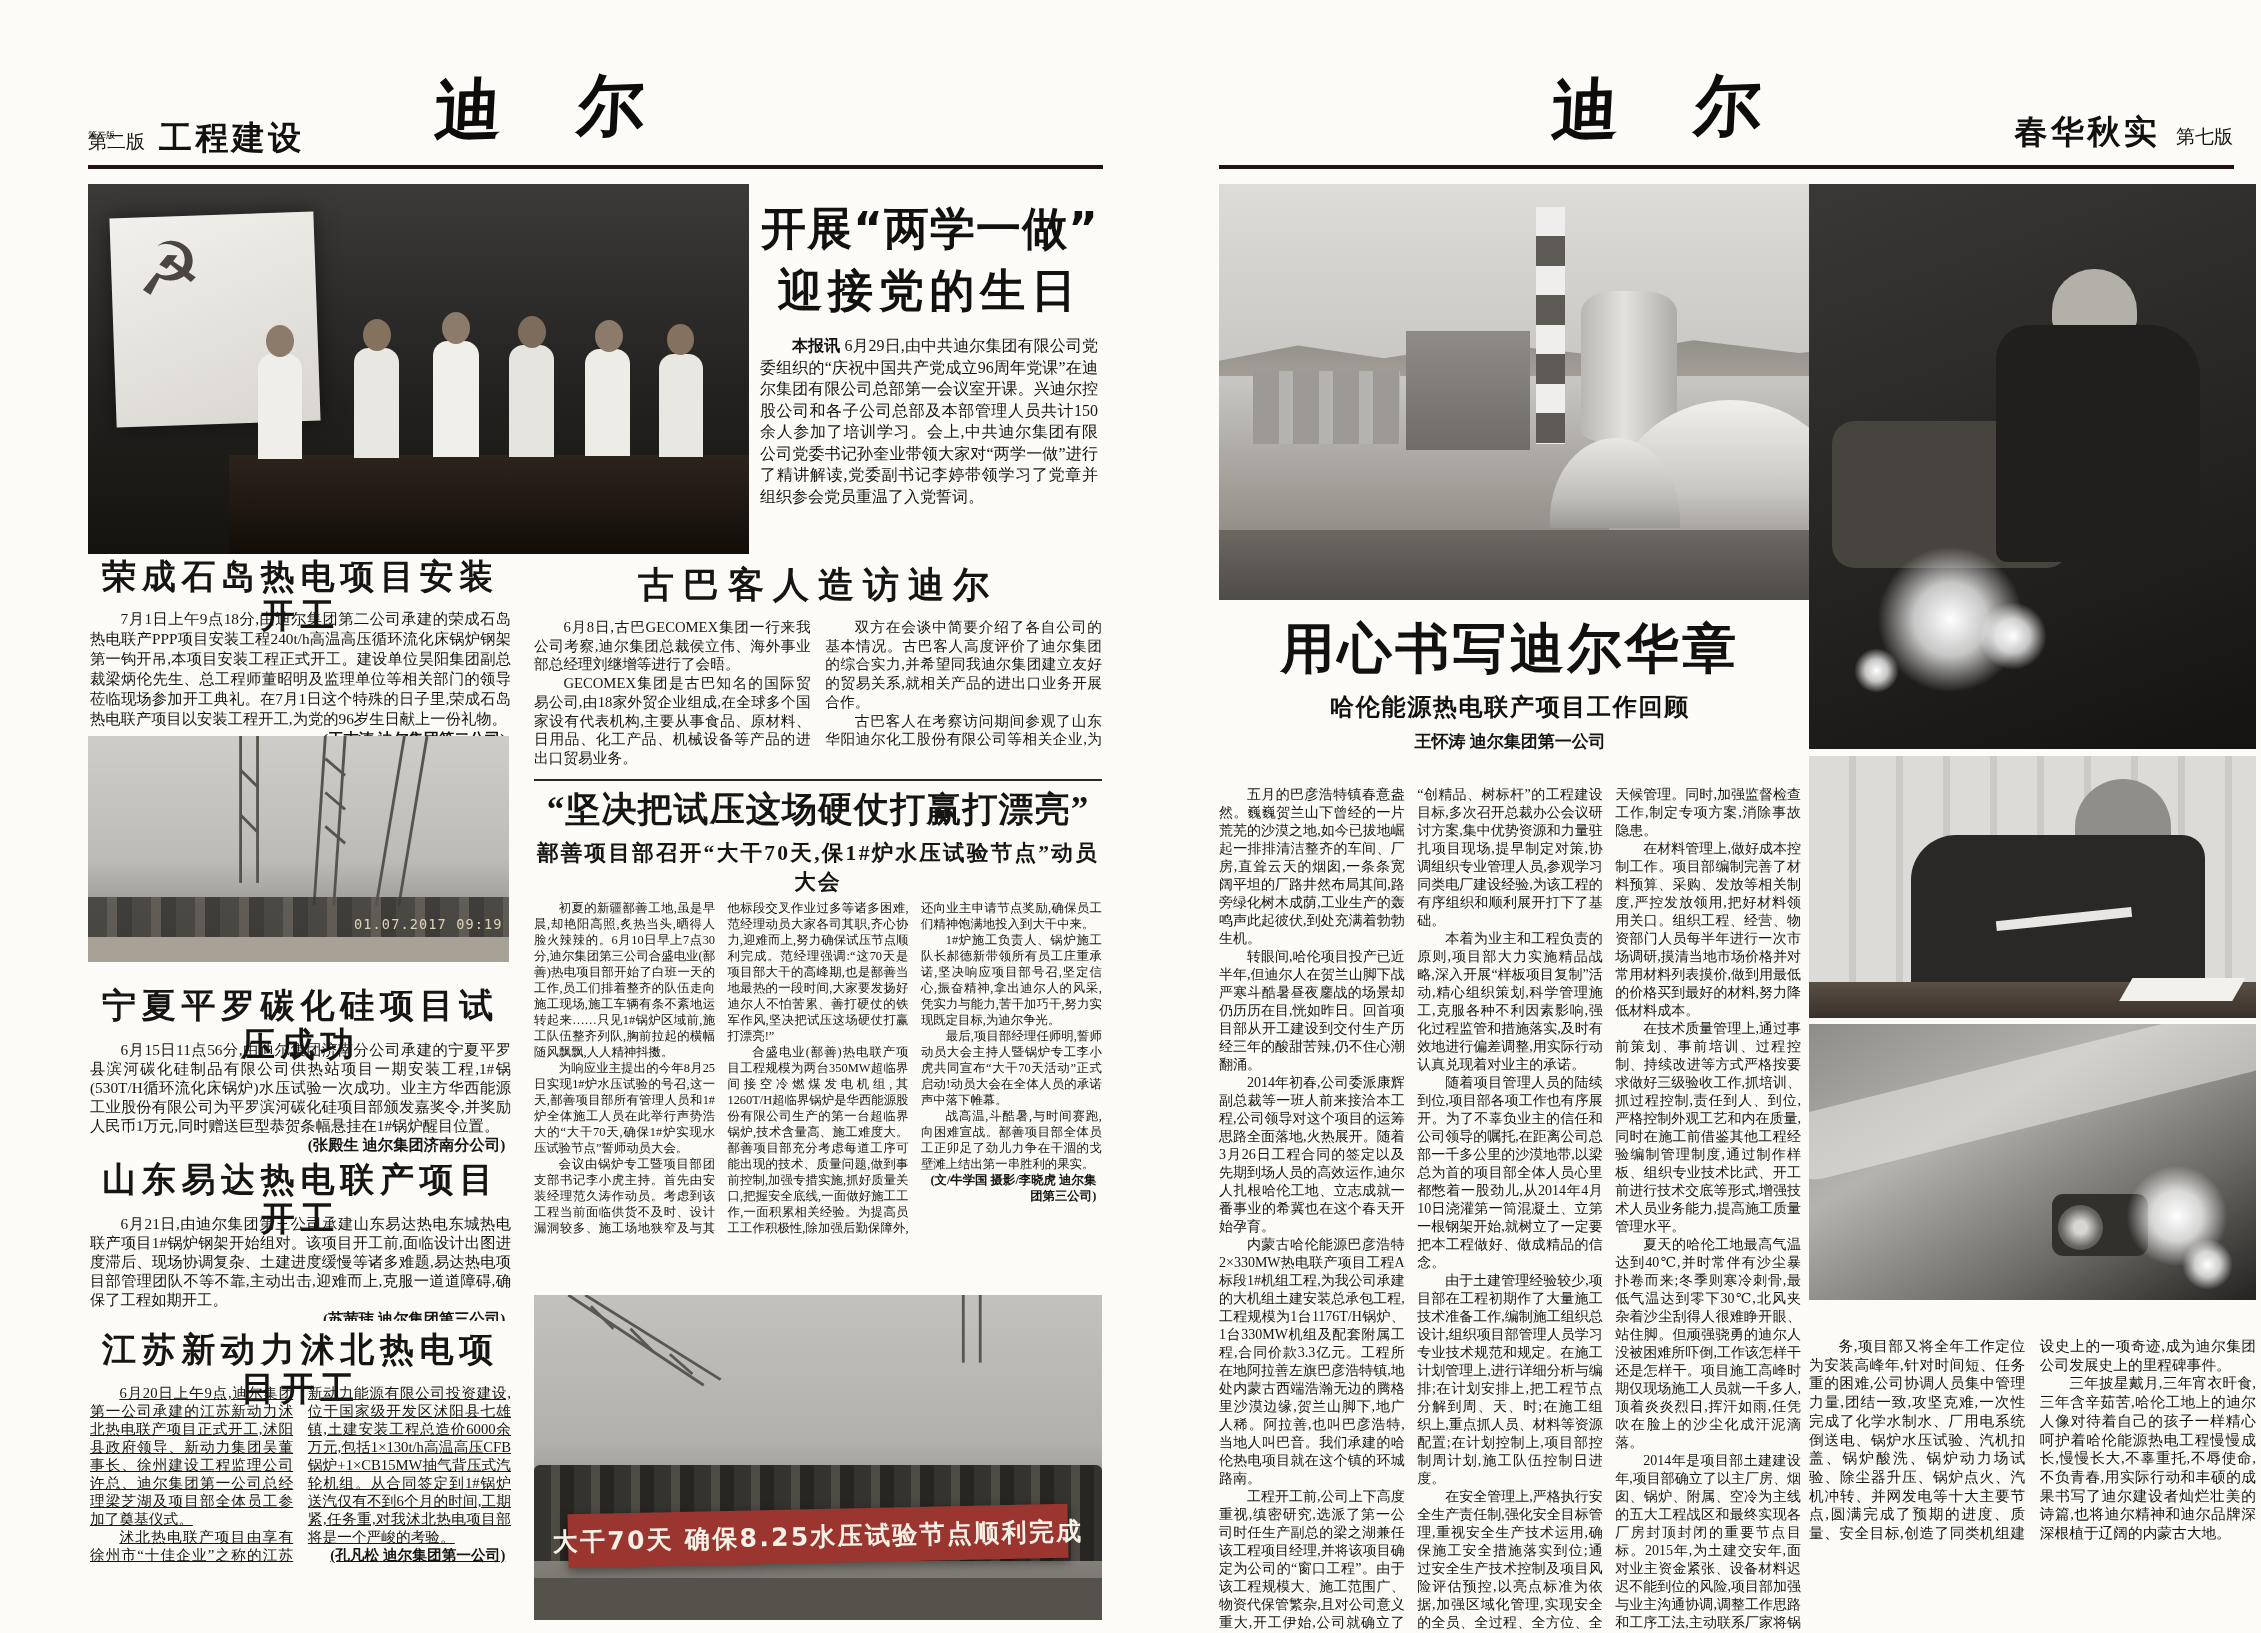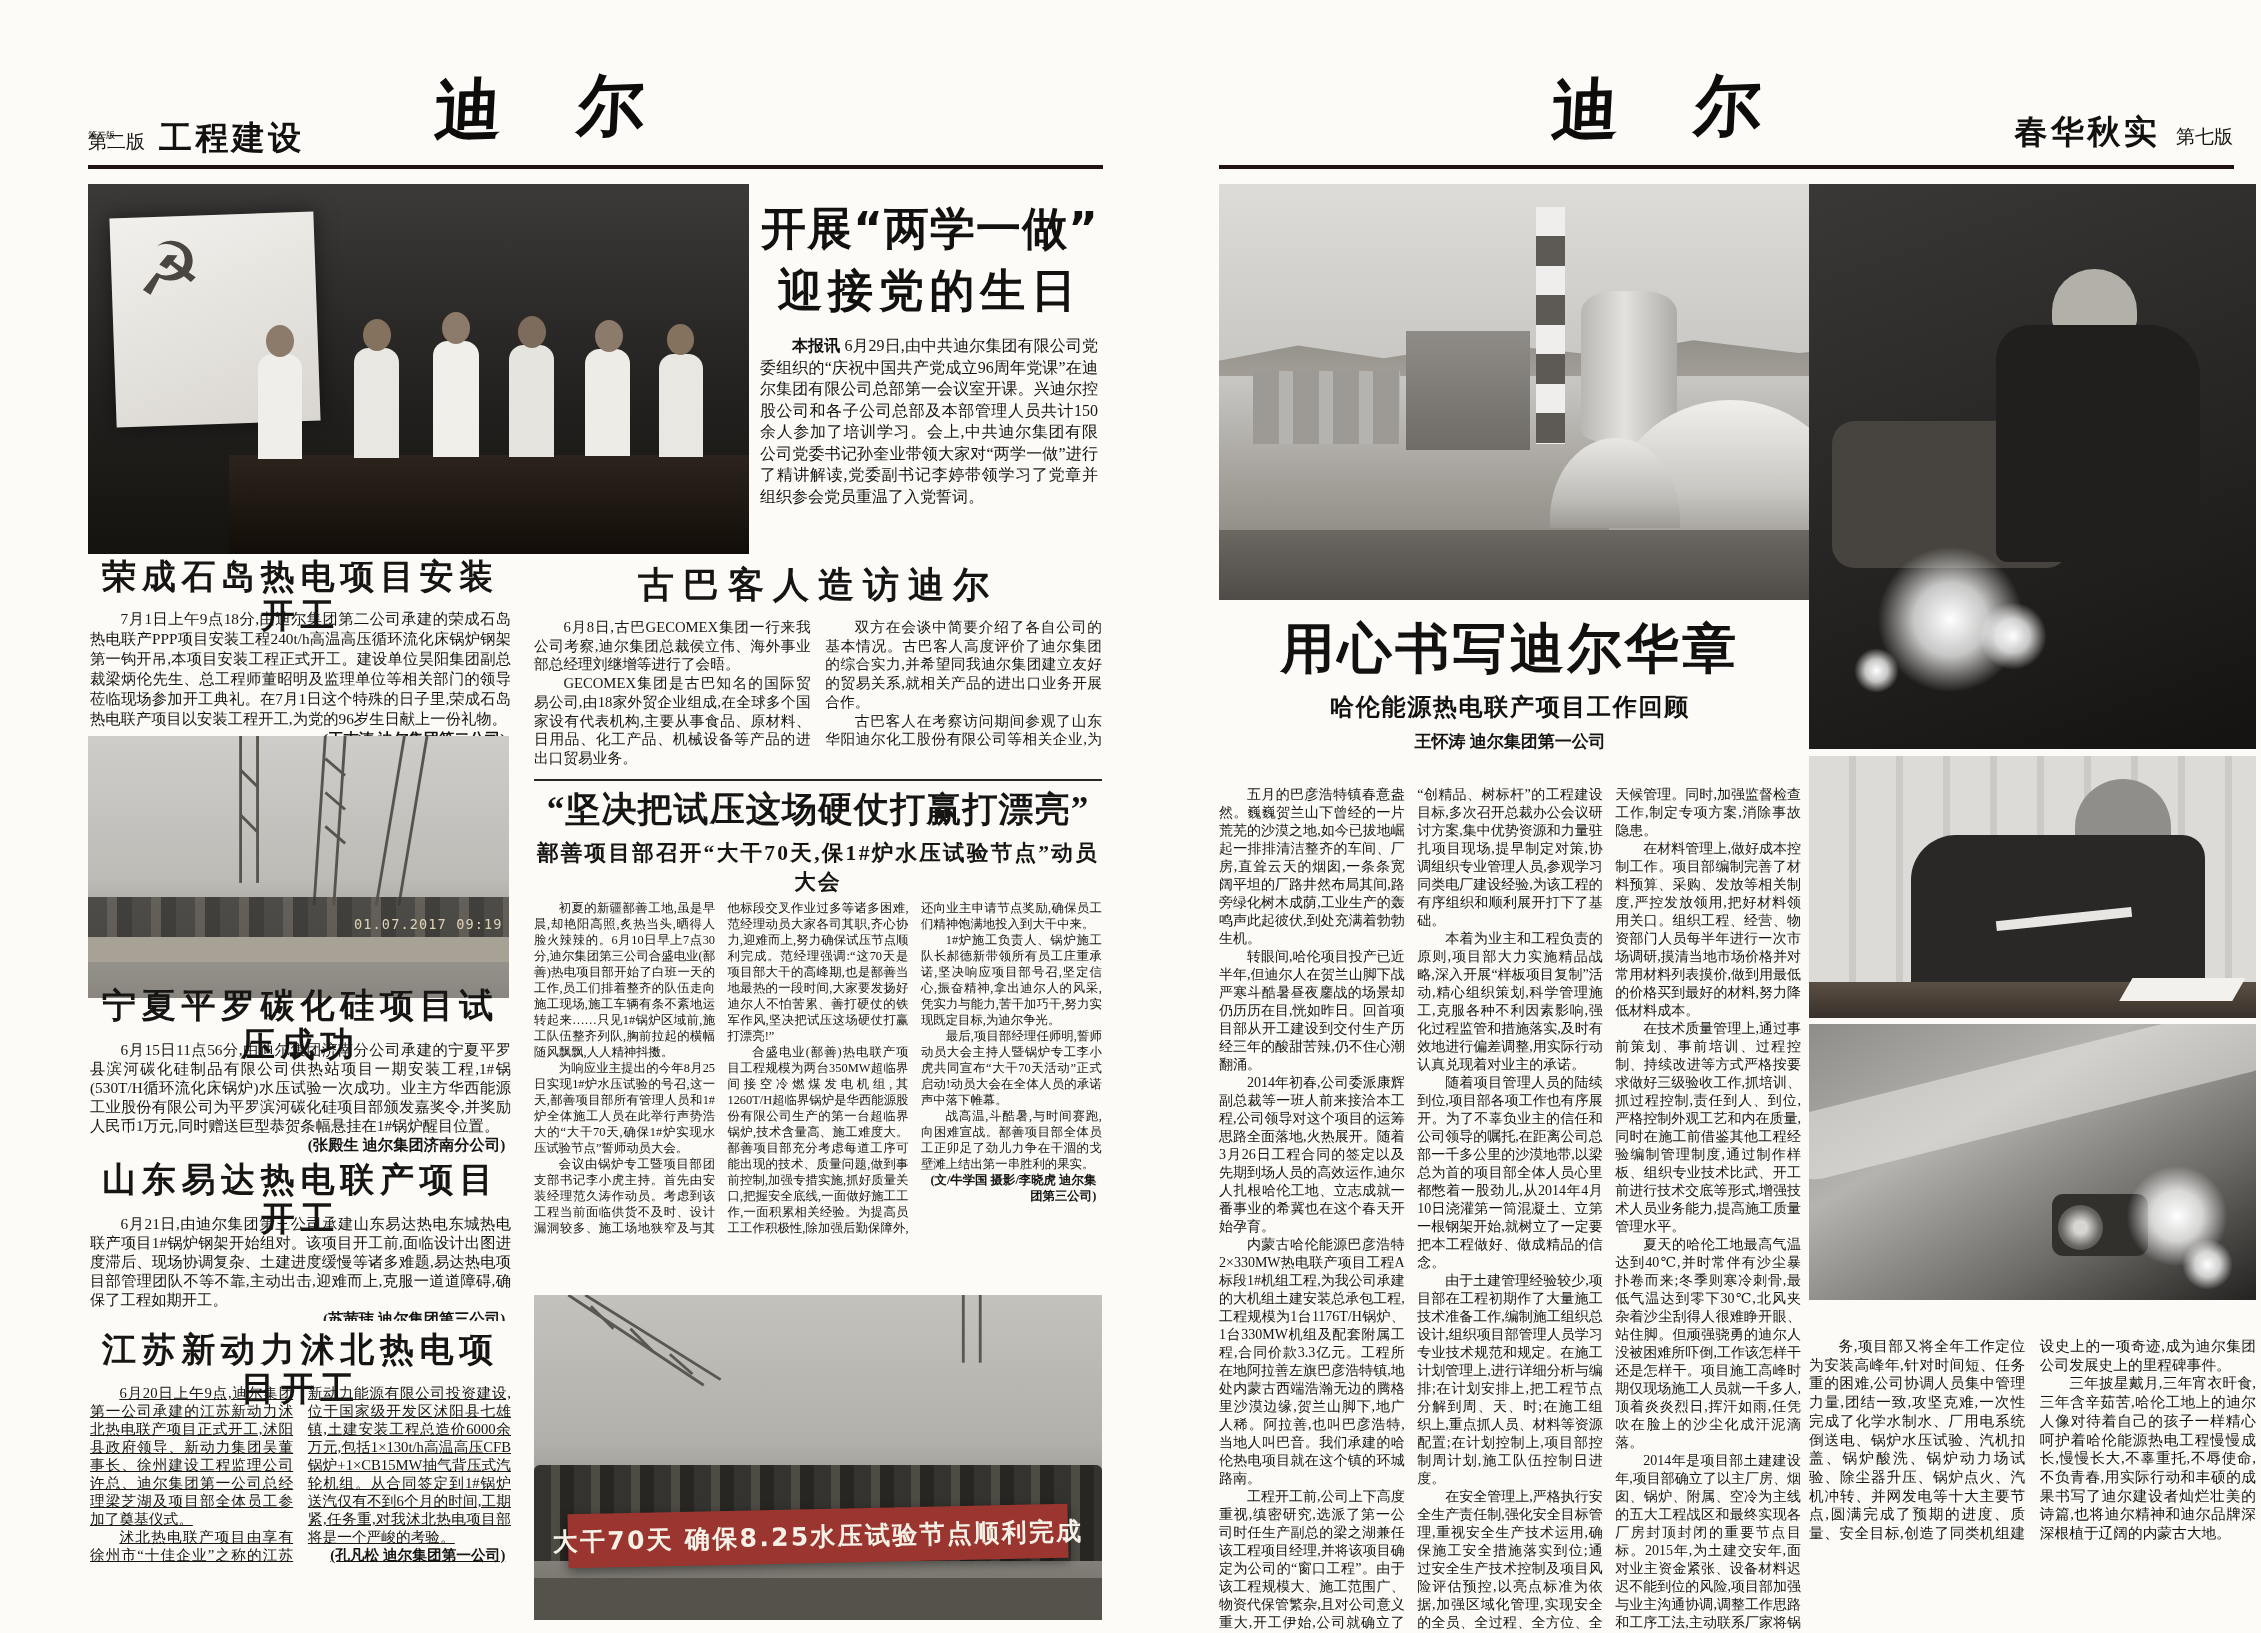--- a/index.html
+++ b/index.html
@@ -65,21 +65,21 @@
     </div>
 
     <div class="abs art-head" style="left:90px;top:557px;width:421px;font-weight:bold;">荣成石岛热电项目安装开工</div>
     <div class="abs body-txt" style="left:90px;top:609px;width:421px;height:130px;">
       <div>
           <p>7月1日上午9点18分,由迪尔集团第二公司承建的荣成石岛热电联产PPP项目安装工程240t/h高温高压循环流化床锅炉钢架第一钩开吊,本项目安装工程正式开工。建设单位昊阳集团副总裁梁炳伦先生、总工程师董昭明及监理单位等相关部门的领导莅临现场参加开工典礼。在7月1日这个特殊的日子里,荣成石岛热电联产项目以安装工程开工,为党的96岁生日献上一份礼物。</p>
         </div>
       <p class="byline">(王志涛 迪尔集团第二公司)</p>
     </div>
 
-    <figure class="ph" style="left:88px;top:736px;width:421px;height:262px;background:linear-gradient(180deg,#cfcdc9 0%,#bdbbb6 55%,#9b9892 78%,#8a867f 100%);">
+    <figure class="ph" style="left:88px;top:736px;width:421px;height:226px;background:linear-gradient(180deg,#cfcdc9 0%,#bdbbb6 55%,#9b9892 78%,#8a867f 100%);">
       <svg width="421" height="226" viewBox="0 0 745 400">
         <g stroke="#57544e" stroke-width="5" fill="none">
           <line x1="420" y1="0" x2="400" y2="300"></line>
             <line x1="455" y1="0" x2="435" y2="300"></line>
           <line x1="420" y1="40" x2="455" y2="70"></line>
             <line x1="420" y1="100" x2="455" y2="130"></line>
             <line x1="420" y1="160" x2="455" y2="190"></line>
           <line x1="560" y1="0" x2="510" y2="300"></line>
             <line x1="600" y1="0" x2="550" y2="300"></line>
           <line x1="270" y1="0" x2="270" y2="260"></line>

